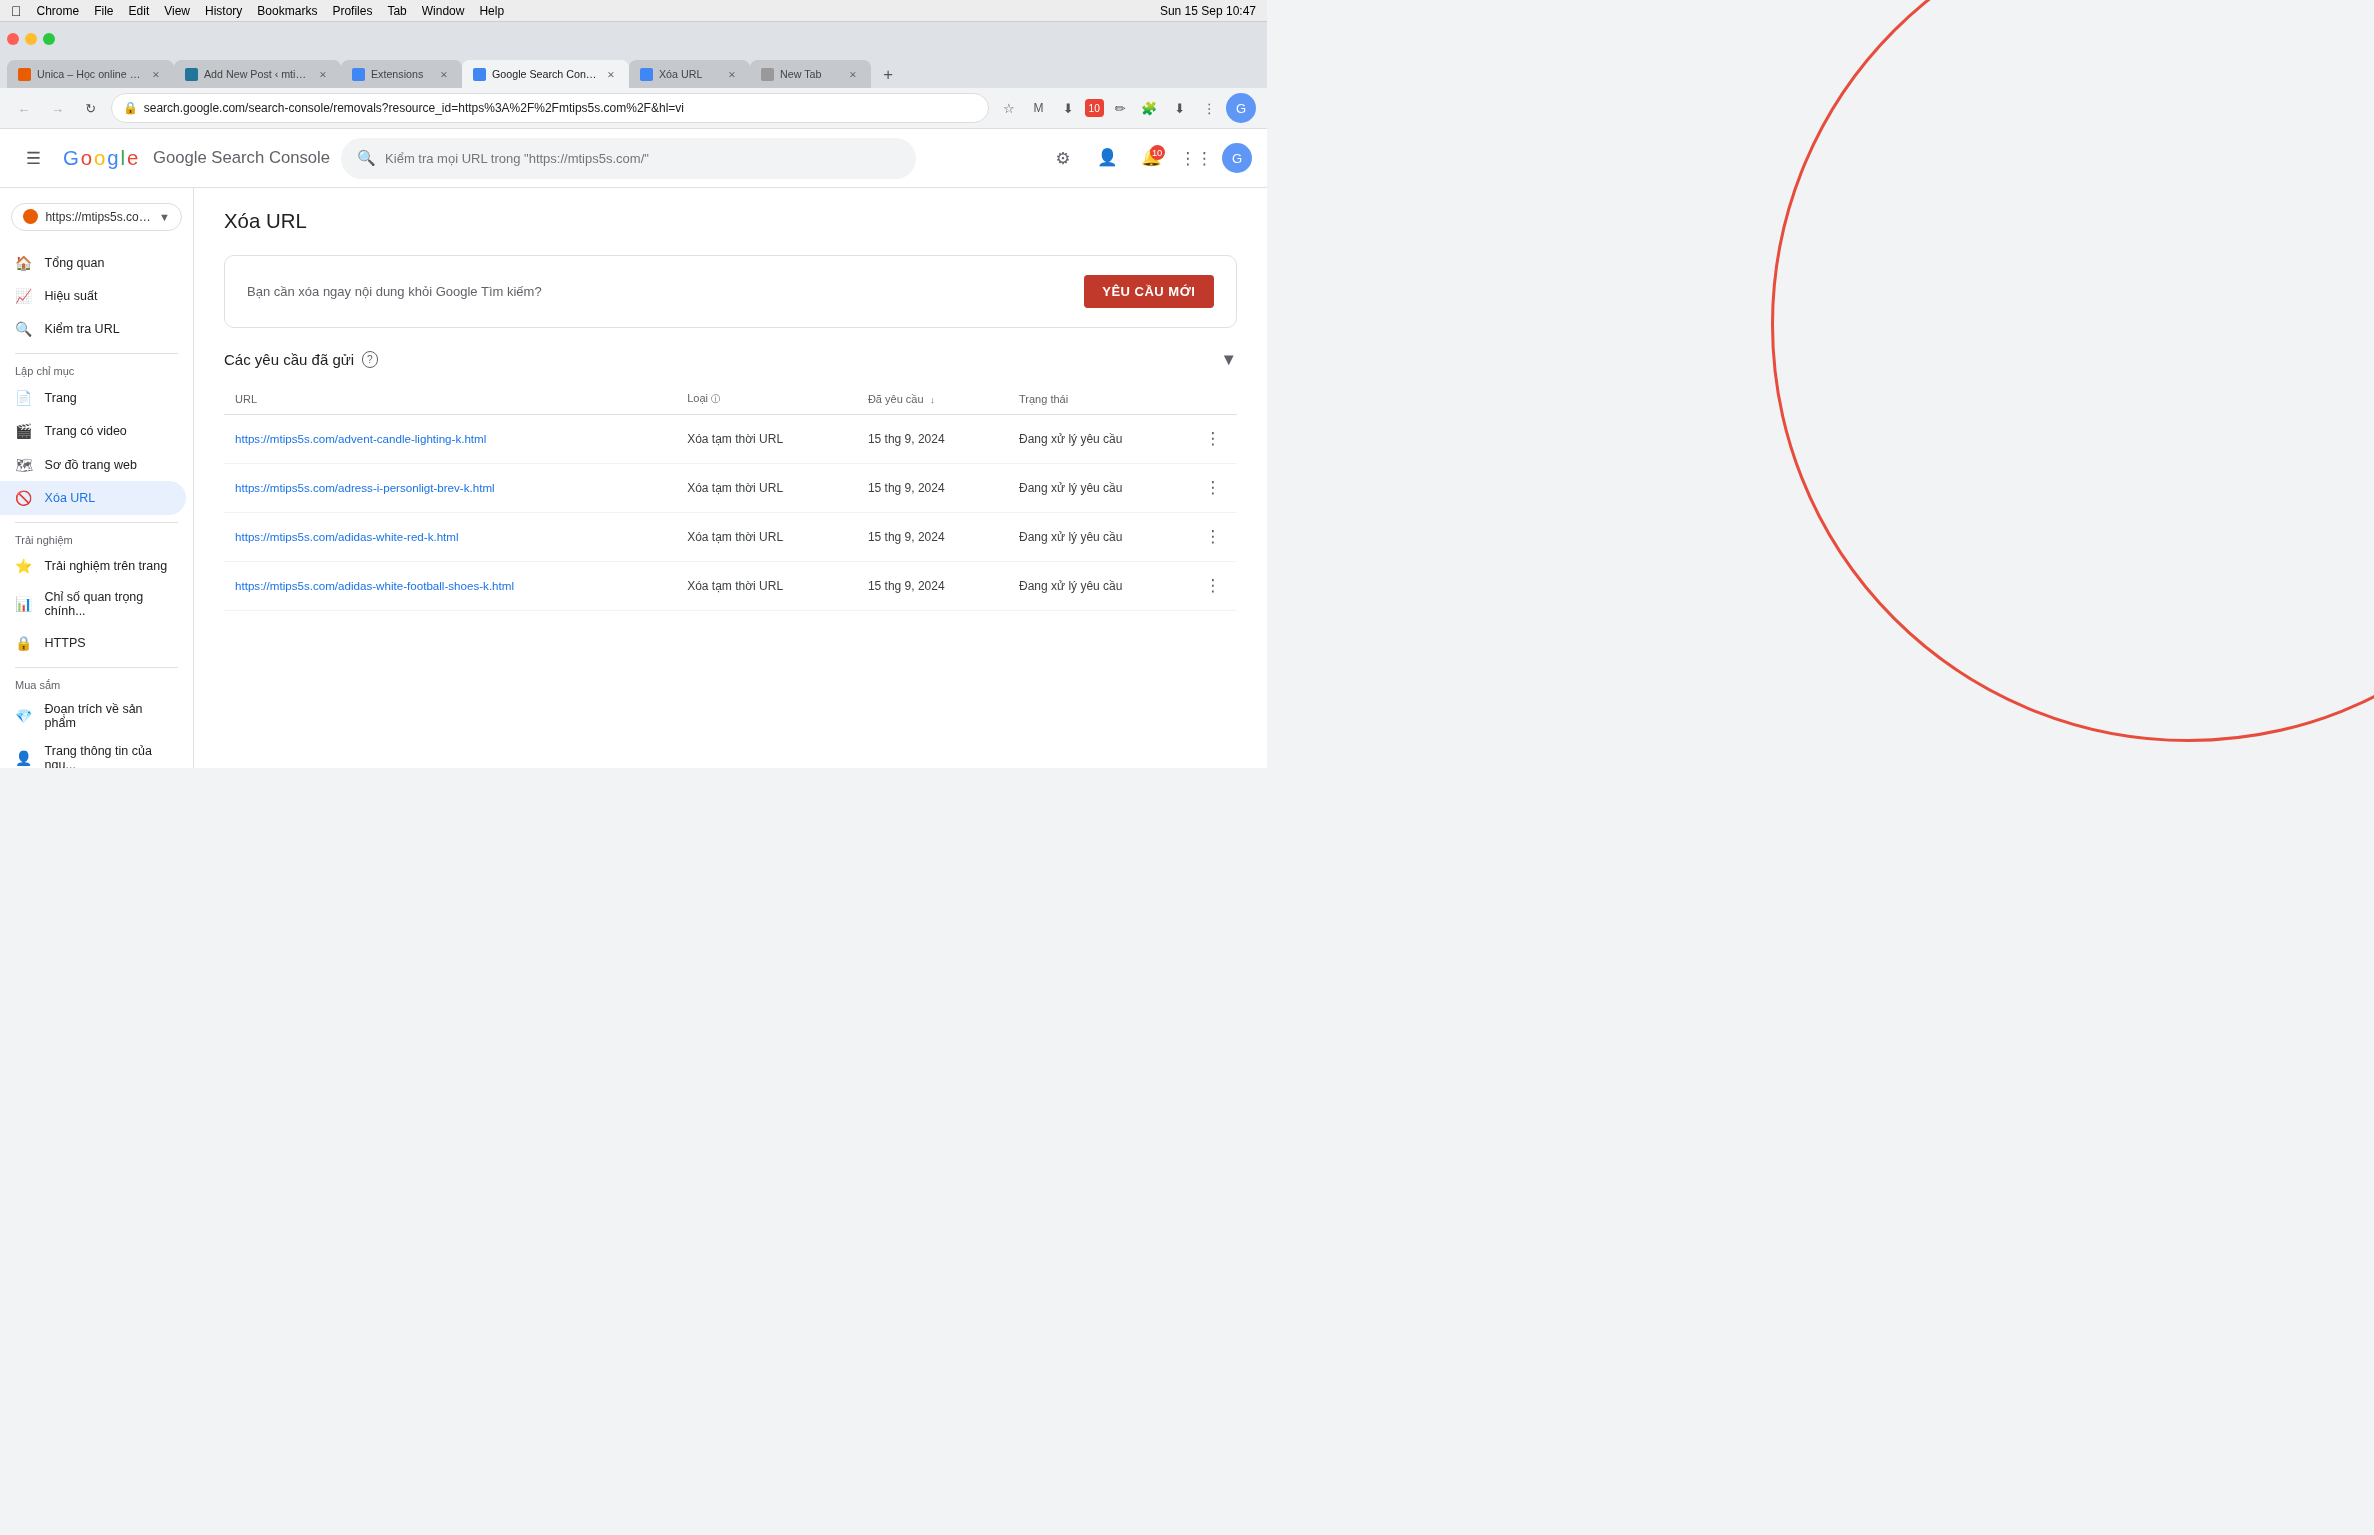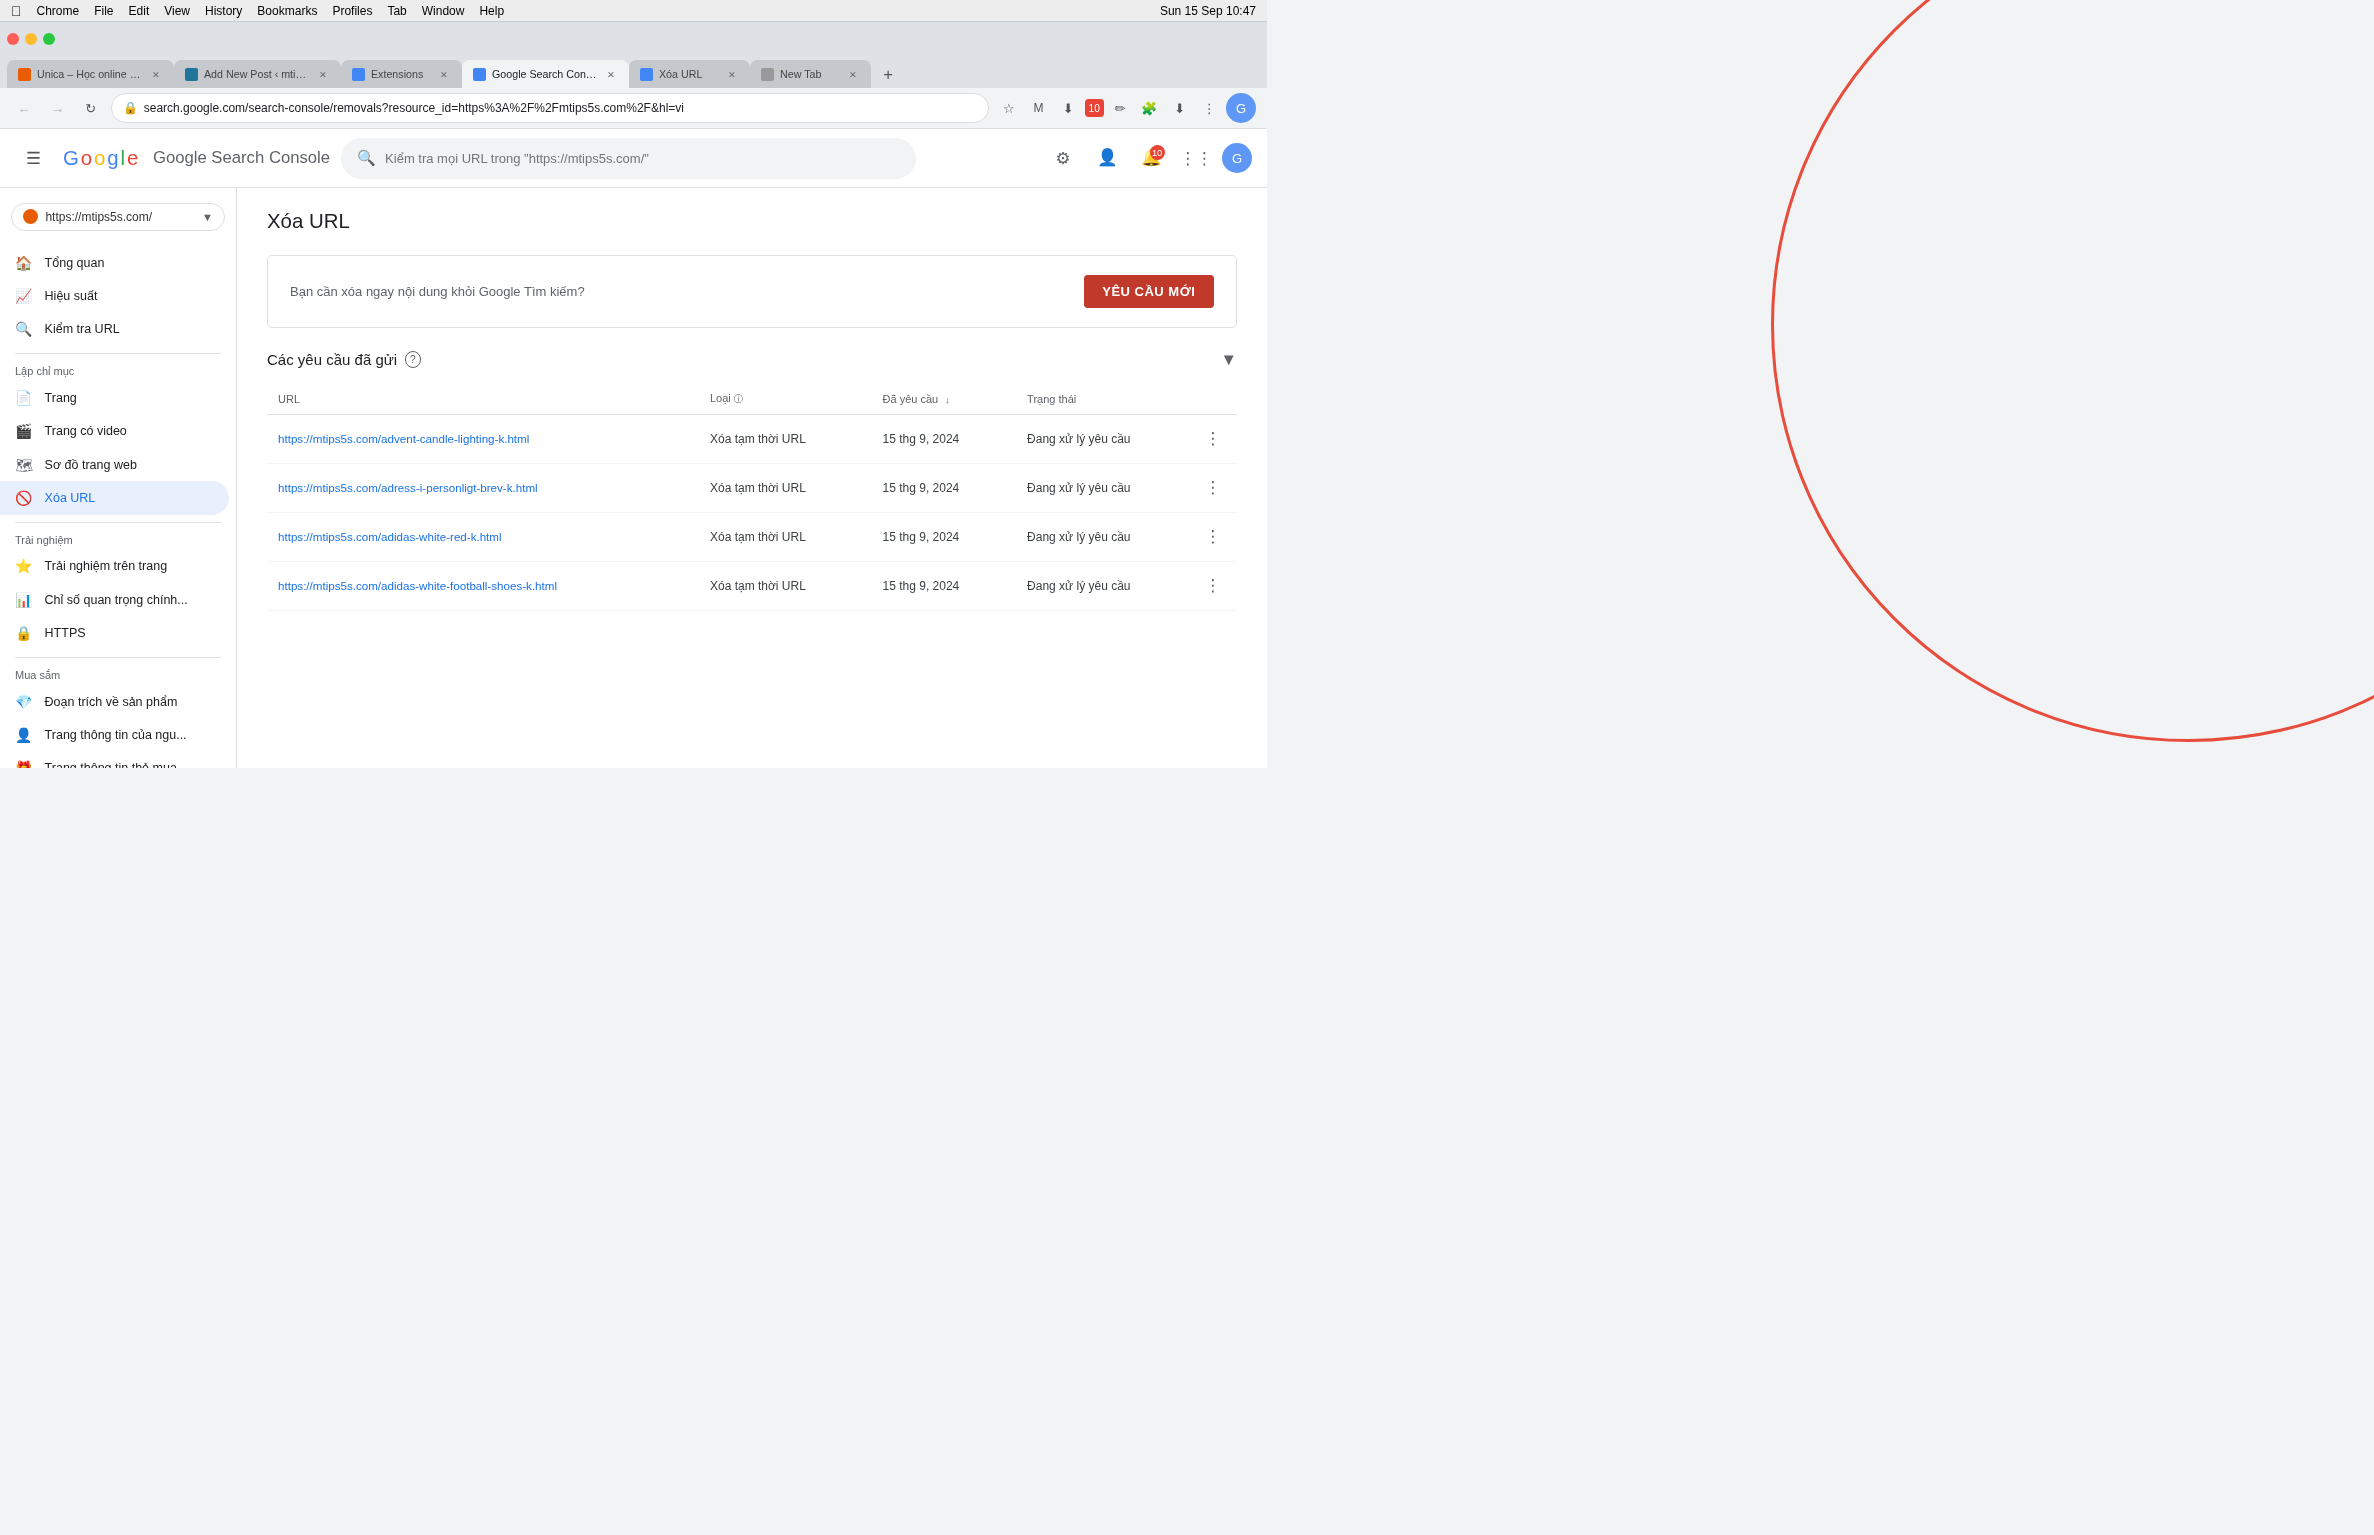--- a/index.html
+++ b/index.html
@@ -45,39 +45,39 @@
     .search-input { border: none; background: transparent; outline: none; font-size: 13px; color: #202124; flex: 1; }
     .header-actions { display: flex; align-items: center; gap: 7.4px; margin-left: auto; }
     .header-action-btn { width: 37px; height: 37px; border-radius: 50%; display: flex; align-items: center; justify-content: center; font-size: 16.7px; color: #5f6368; cursor: pointer; position: relative; }
     .badge { position: absolute; top: 5.6px; right: 5.6px; background: #ea4335; color: white; border-radius: 50%; width: 15px; height: 15px; font-size: 9.3px; display: flex; align-items: center; justify-content: center; }
     .avatar { width: 30px; height: 30px; border-radius: 50%; background: #5e97f6; display: flex; align-items: center; justify-content: center; color: white; font-size: 13px; cursor: pointer; }
 
     
     .main-layout { display: flex; flex: 1; overflow: hidden; }
 
     
-    .sidebar { width: 237px; background: #fff; border-right: 0.9px solid #e0e0e0; overflow-y: auto; padding: 7.4px 0; flex-shrink: 0; }
+    .sidebar { width: 194px; background: #fff; border-right: 0.9px solid #e0e0e0; overflow-y: auto; padding: 7.4px 0; flex-shrink: 0; }
     .site-selector { margin: 7.4px 11px 15px; border: 0.9px solid #ddd; border-radius: 18.6px; padding: 5.6px 11px; display: flex; align-items: center; gap: 7.4px; cursor: pointer; font-size: 12px; color: #333; }
     .site-favicon { width: 15px; height: 15px; border-radius: 50%; background: #e85d04; flex-shrink: 0; }
     .site-name { flex: 1; overflow: hidden; text-overflow: ellipsis; white-space: nowrap; font-size: 12px; }
     .dropdown-icon { color: #5f6368; font-size: 11px; }
 
     .nav-section { margin-bottom: 3.7px; }
     .nav-section-label { font-size: 11px; color: #5f6368; padding: 3.7px 15px; font-weight: 500; }
     .nav-item { display: flex; align-items: center; gap: 11px; padding: 7.4px 15px; cursor: pointer; border-radius: 0 18.6px 18.6px 0; margin-right: 7.4px; font-size: 12.5px; color: #202124; text-decoration: none; }
     .nav-item.active { background: #e8f0fe; color: #1a73e8; font-weight: 500; }
     .nav-icon { width: 18.6px; height: 18.6px; display: flex; align-items: center; justify-content: center; font-size: 14px; color: #5f6368; flex-shrink: 0; }
     .nav-item.active .nav-icon { color: #1a73e8; }
     .section-divider { height: 0.9px; background: #e0e0e0; margin: 7.4px 15px; }
 
     
     .content { flex: 1; overflow-y: auto; padding: 22px 30px; background: #fff; }
     .page-title { font-size: 20.4px; color: #202124; font-weight: 400; margin-bottom: 22px; }
 
-    .request-box { background: #fff; border: 0.9px solid #e0e0e0; border-radius: 5px; padding: 18.6px 22px; display: flex; align-items: center; justify-content: space-between; margin-bottom: 22px; }
+    .request-box { background: #fff; border: 0.9px solid #e0e0e0; border-radius: 10px; padding: 18.6px 22px; display: flex; align-items: center; justify-content: space-between; margin-bottom: 22px; }
     .request-text { font-size: 13px; color: #5f6368; }
     .new-request-btn { background: #c0392b; color: white; border: none; border-radius: 3.7px; padding: 9.3px 18.6px; font-size: 13px; font-weight: 600; cursor: pointer; white-space: nowrap; letter-spacing: 0.5px; }
 
     .sent-section { }
     .sent-header { display: flex; align-items: center; gap: 7.4px; margin-bottom: 15px; }
     .sent-title { font-size: 15px; color: #202124; font-weight: 500; }
     .help-icon { width: 16.7px; height: 16.7px; border-radius: 50%; border: 1.4px solid #5f6368; display: flex; align-items: center; justify-content: center; font-size: 10.2px; color: #5f6368; cursor: pointer; }
     .filter-icon { margin-left: auto; color: #5f6368; font-size: 16.7px; cursor: pointer; }
 
     .table { width: 100%; border-collapse: collapse; }

